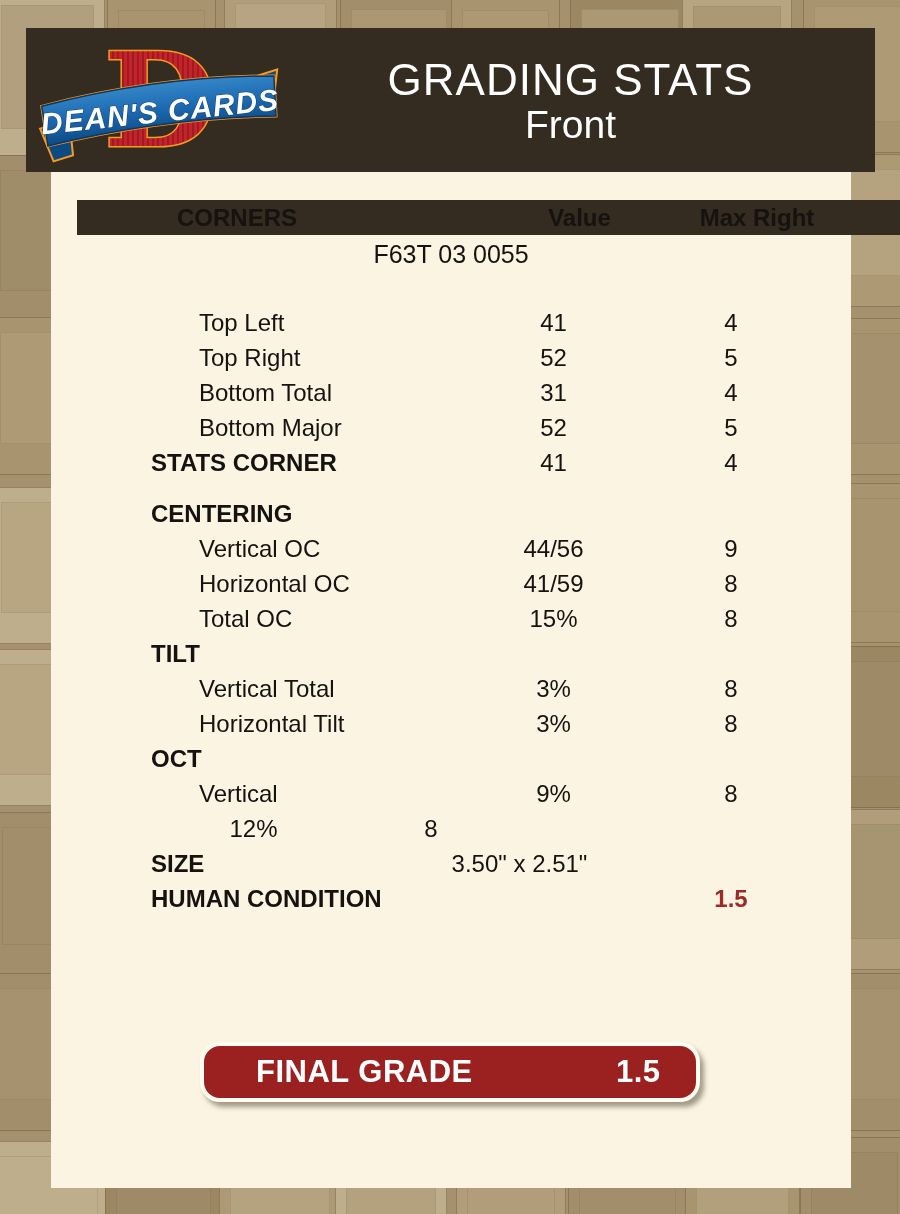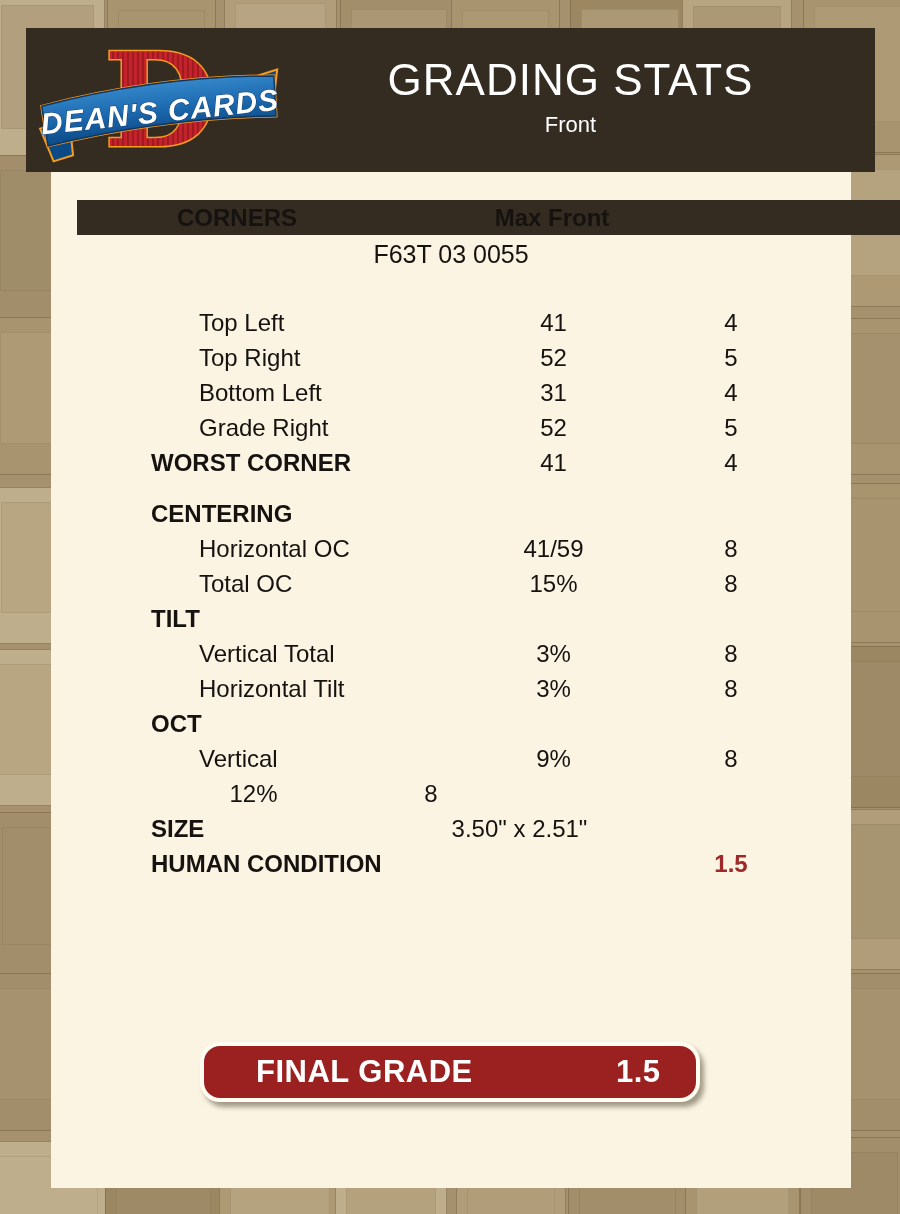--- a/index.html
+++ b/index.html
@@ -15,21 +15,21 @@
   .bg-card .inner{position:absolute;inset:14px 10px 30px 10px;border:1px solid rgba(110,90,62,.35);}
 
   
   .header{
     position:absolute;left:26px;top:28px;width:849px;height:144px;
     background:#342b21;z-index:2;display:flex;align-items:center;
   }
   .logo-wrap{width:268px;height:140px;flex:0 0 268px;display:flex;align-items:center;justify-content:center;}
   .header-titles{flex:1;text-align:center;color:#ffffff;padding-right:28px;}
   .header-title{font-size:44px;line-height:50px;letter-spacing:1px;}
-  .header-subtitle{font-size:22px;line-height:40px;margin-top:0;}
+  .header-subtitle{font-size:39px;line-height:40px;margin-top:0;}
 
   
   .sheet{
     position:absolute;left:51px;top:172px;width:800px;height:1016px;
     background:#fbf4e2;z-index:1;box-sizing:border-box;
   }
   .card-title{
     margin-top:28px;text-align:center;font-weight:bold;font-size:25px;line-height:36px;
     white-space:pre;
   }
@@ -287,51 +287,57 @@
   </div>
 </div>
 
 <div class="sheet">
   <div class="card-title">1963 Topps #48  Rams Team</div>
   <div class="card-code">F63T 03 0055</div>
 
   <div class="table" id="grading-table">
       <div class="row section header">
         <span class="col-label">CORNERS</span>
-        <span class="col-max">Max Front</span>
+        <span class="col-value">Value</span>
+        <span class="col-max">Max Right</span>
       </div>
       <div class="row sub">
         <span class="col-label">Top Left</span>
         <span class="col-value">41</span>
         <span class="col-max">4</span>
       </div>
       <div class="row sub">
         <span class="col-label">Top Right</span>
         <span class="col-value">52</span>
         <span class="col-max">5</span>
       </div>
       <div class="row sub">
-        <span class="col-label">Bottom Left</span>
+        <span class="col-label">Bottom Total</span>
         <span class="col-value">31</span>
         <span class="col-max">4</span>
       </div>
       <div class="row sub">
-        <span class="col-label">Grade Right</span>
+        <span class="col-label">Bottom Major</span>
         <span class="col-value">52</span>
         <span class="col-max">5</span>
       </div>
       <div class="row section">
-        <span class="col-label">WORST CORNER</span>
+        <span class="col-label">STATS CORNER</span>
         <span class="col-value">41</span>
         <span class="col-max">4</span>
       </div>
       <div class="row section gap">
         <span class="col-label">CENTERING</span>
         <span class="col-value"></span>
         <span class="col-max"></span>
+      </div>
+      <div class="row sub">
+        <span class="col-label">Vertical OC</span>
+        <span class="col-value">44/56</span>
+        <span class="col-max">9</span>
       </div>
       <div class="row sub">
         <span class="col-label">Horizontal OC</span>
         <span class="col-value">41/59</span>
         <span class="col-max">8</span>
       </div>
       <div class="row sub">
         <span class="col-label">Total OC</span>
         <span class="col-value">15%</span>
         <span class="col-max">8</span>

